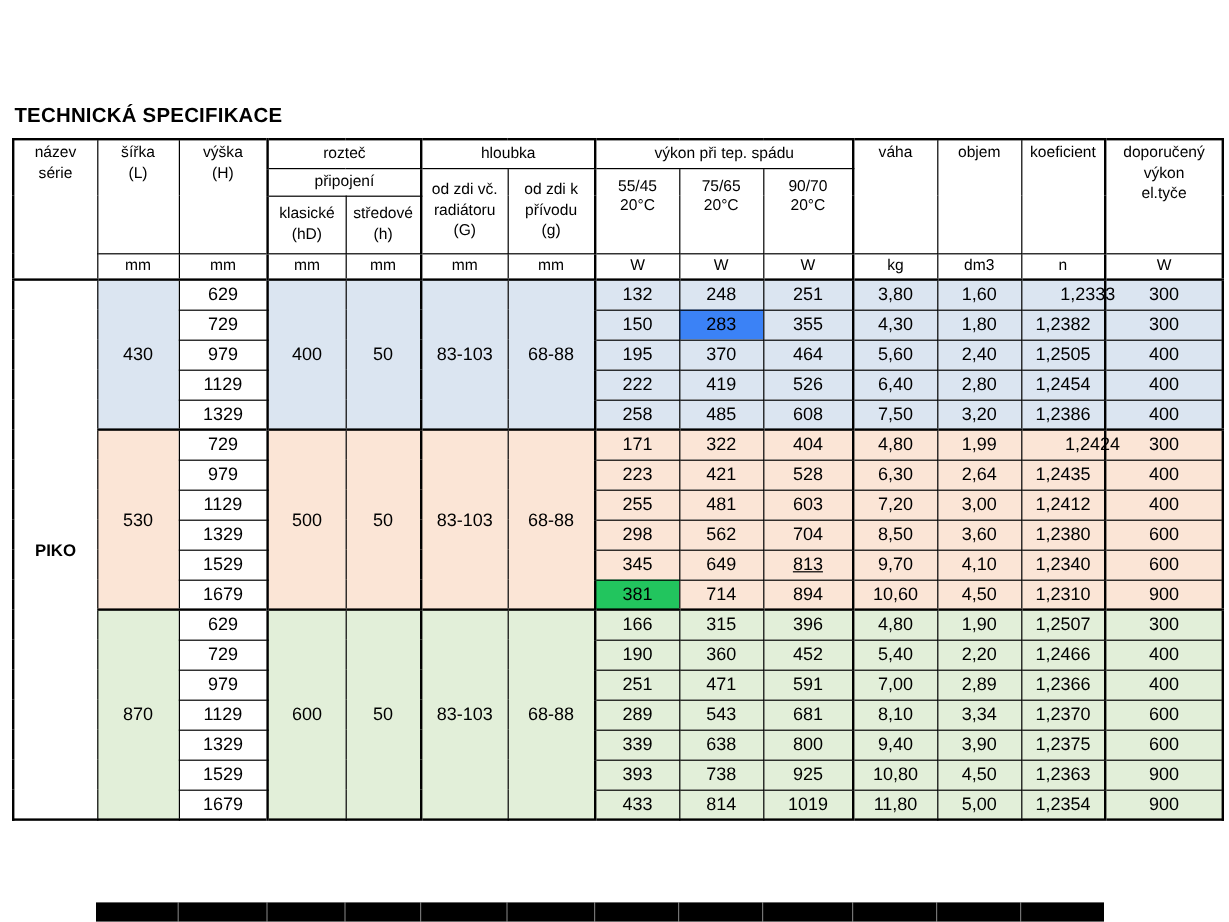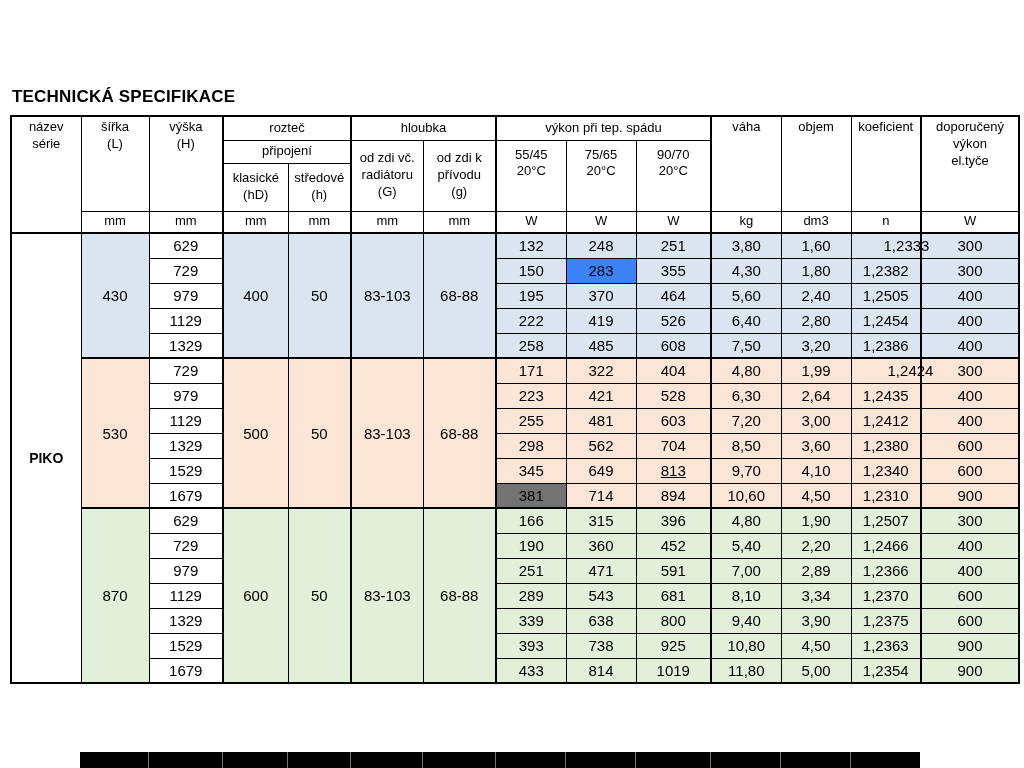--- a/index.html
+++ b/index.html
@@ -231,21 +231,21 @@
         <td class="thickL" style="background: rgb(251, 229, 214);">345</td>
         <td style="background: rgb(251, 229, 214);">649</td>
         <td style="background: rgb(251, 229, 214); text-decoration: underline;">813</td>
         <td class="thickL" style="background: rgb(251, 229, 214);">9,70</td>
         <td style="background: rgb(251, 229, 214);">4,10</td>
         <td style="background: rgb(251, 229, 214);">1,2340</td>
         <td class="thickL" style="background: rgb(251, 229, 214);">600</td>
       </tr>
       <tr>
         <td class="white-cell">1679</td>
-        <td class="thickL" style="background: #737373;">381</td>
+        <td class="thickL" style="background: #22c55e;">381</td>
         <td style="background: rgb(251, 229, 214);">714</td>
         <td style="background: rgb(251, 229, 214);">894</td>
         <td class="thickL" style="background: rgb(251, 229, 214);">10,60</td>
         <td style="background: rgb(251, 229, 214);">4,50</td>
         <td style="background: rgb(251, 229, 214);">1,2310</td>
         <td class="thickL" style="background: rgb(251, 229, 214);">900</td>
       </tr>
       <tr class="section-top">
         <td rowspan="7" style="background: rgb(226, 239, 217);">870</td>
         <td class="white-cell">629</td>

